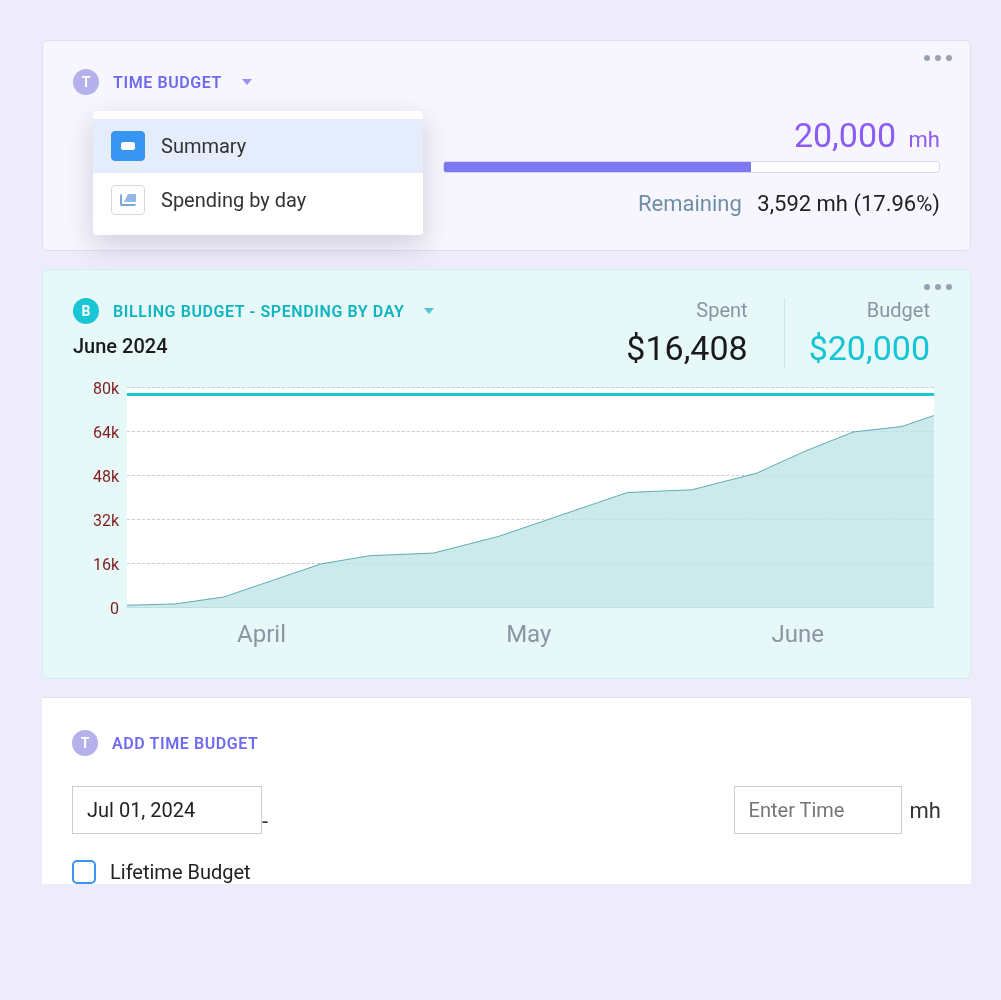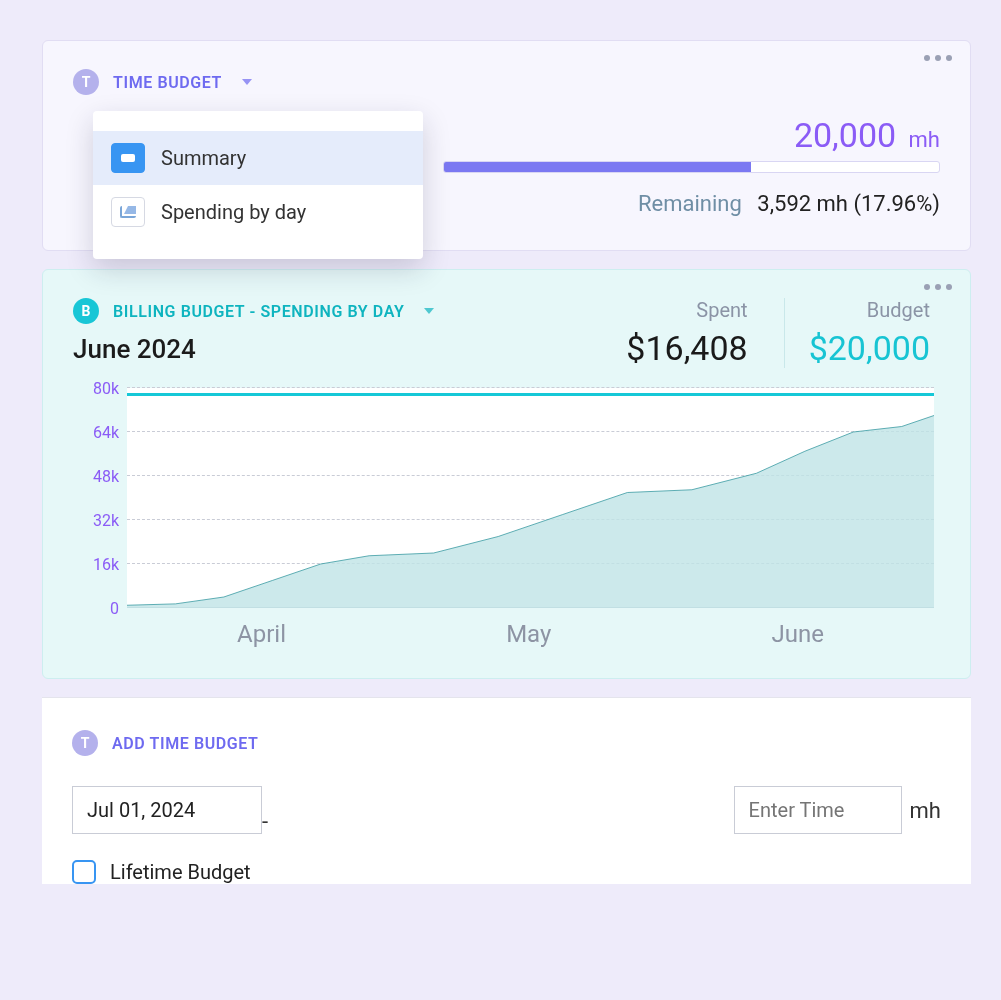--- a/index.html
+++ b/index.html
@@ -86,21 +86,21 @@
   
   .dropdown {
     position: absolute;
     top: 70px;
     left: 50px;
     width: 330px;
     background: #fff;
     border-radius: 4px;
     box-shadow: 0 10px 28px rgba(30,30,60,.18);
     z-index: 30;
-    padding: 20px 0;
+    padding: 8px 0;
   }
   .dropdown .item {
     display: flex; align-items: center; gap: 16px;
     padding: 12px 18px;
     font-size: 20px;
     color: #333;
     cursor: pointer;
   }
   .dropdown .item.active { background: #e5ecfb; }
   .dicon {
@@ -144,21 +144,21 @@
   }
   .remaining .label { color: #6f8ea5; margin-right: 10px; }
 
   
   .billing-head {
     display: flex;
     align-items: flex-start;
   }
   .billing-head .left { flex: 1; }
   .month {
-    font-size: 26px;
+    font-size: 20px;
     font-weight: 500;
     color: #1b1b1b;
     margin-top: 10px;
   }
   .figures {
     display: flex;
     gap: 26px;
   }
   .fig {
     text-align: right;
@@ -187,21 +187,21 @@
     left: 0; right: 0;
     border-top: 1px dashed #c9ccd6;
     height: 0;
   }
   .ylab {
     position: absolute;
     left: -54px;
     width: 46px;
     text-align: right;
     font-size: 16px;
-    color: #8b5cf6;
+    color: #7f1d1d;
     transform: translateY(-50%);
   }
   .budget-line {
     position: absolute;
     left: 0; right: 0;
     height: 3px;
     background: #16c8d7;
   }
   .xaxis {
     position: absolute;

